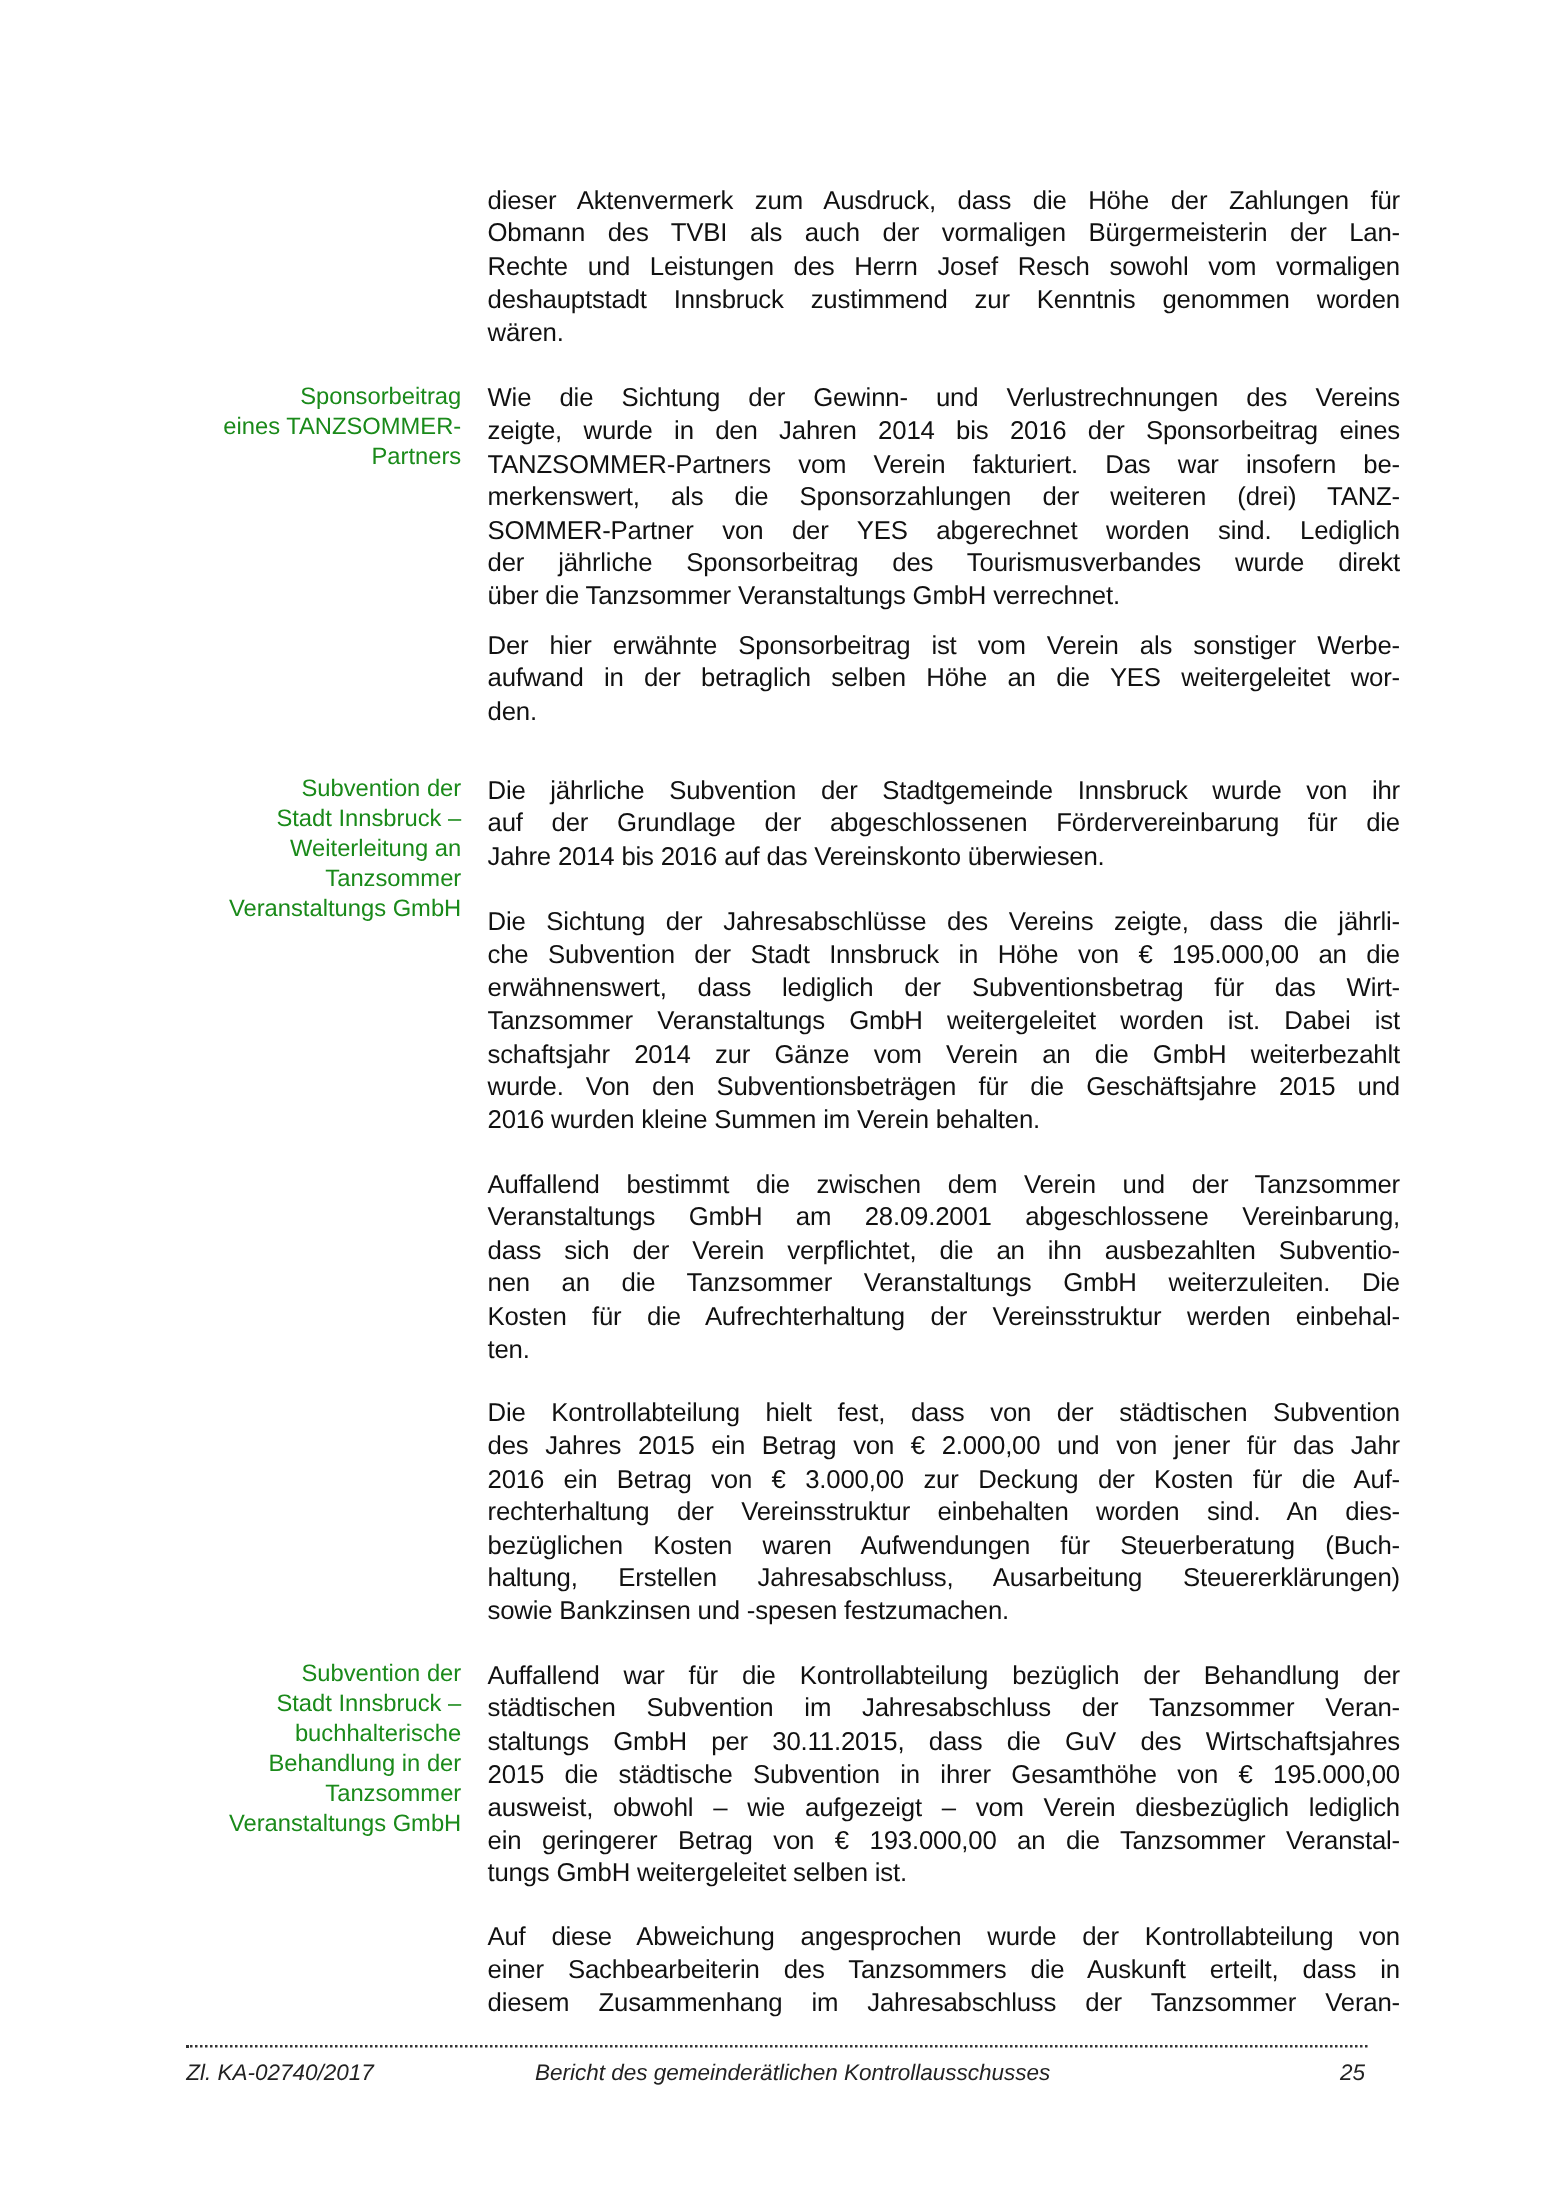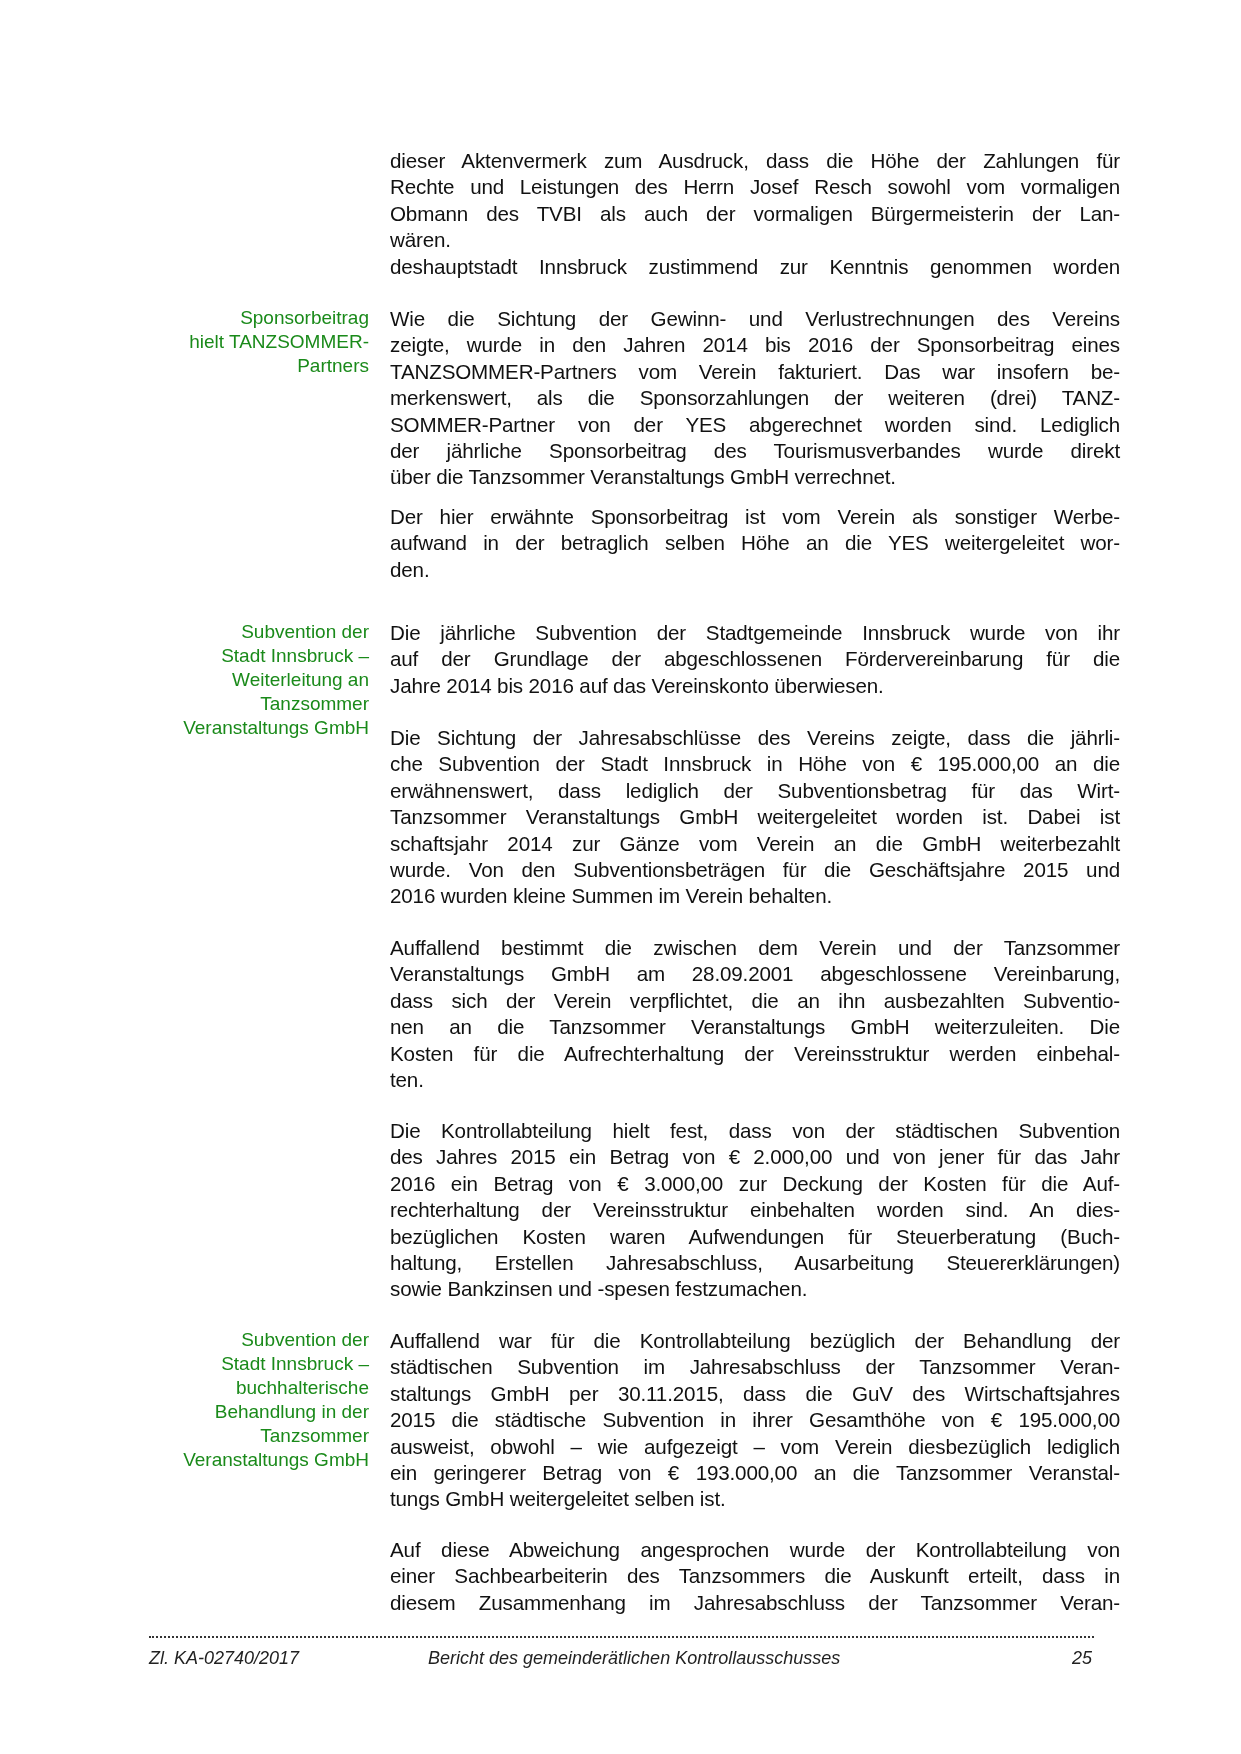--- a/index.html
+++ b/index.html
@@ -17,24 +17,24 @@
                  border-bottom: 2px dotted #333; }
   .footer { position: absolute; top: 1648px; font-size: 18px; color: #222; font-style: italic; }
 </style>
 </head>
 <body>
 
 <div class="page">
 
   <div class="para" style="top:148px">
     <span class="line">dieser Aktenvermerk zum Ausdruck, dass die Höhe der Zahlungen für</span>
+    <span class="line">Obmann des TVBI als auch der vormaligen Bürgermeisterin der Lan-</span>
     <span class="line">Rechte und Leistungen des Herrn Josef Resch sowohl vom vormaligen</span>
-    <span class="line">Obmann des TVBI als auch der vormaligen Bürgermeisterin der Lan-</span>
+    <span class="line">deshauptstadt Innsbruck zustimmend zur Kenntnis genommen worden</span>
     <span class="line last">wären.</span>
-    <span class="line">deshauptstadt Innsbruck zustimmend zur Kenntnis genommen worden</span>
   </div>
 
   <div class="para" style="top:306px">
     <span class="line">Wie die Sichtung der Gewinn- und Verlustrechnungen des Vereins</span>
     <span class="line">zeigte, wurde in den Jahren 2014 bis 2016 der Sponsorbeitrag eines</span>
     <span class="line">TANZSOMMER-Partners vom Verein fakturiert. Das war insofern be-</span>
     <span class="line">merkenswert, als die Sponsorzahlungen der weiteren (drei) TANZ-</span>
     <span class="line">SOMMER-Partner von der YES abgerechnet worden sind. Lediglich</span>
     <span class="line">der jährliche Sponsorbeitrag des Tourismusverbandes wurde direkt</span>
     <span class="line last">über die Tanzsommer Veranstaltungs GmbH verrechnet.</span>
@@ -92,21 +92,21 @@
   </div>
 
   <div class="para" style="top:1537px">
     <span class="line">Auf diese Abweichung angesprochen wurde der Kontrollabteilung von</span>
     <span class="line">einer Sachbearbeiterin des Tanzsommers die Auskunft erteilt, dass in</span>
     <span class="line">diesem Zusammenhang im Jahresabschluss der Tanzsommer Veran-</span>
   </div>
 
   <div class="note" style="top:306px">
     <span>Sponsorbeitrag</span>
-    <span>hielt TANZSOMMER-</span>
+    <span>eines TANZSOMMER-</span>
     <span>Partners</span>
   </div>
 
   <div class="note" style="top:620px">
     <span>Subvention der</span>
     <span>Stadt Innsbruck –</span>
     <span>Weiterleitung an</span>
     <span>Tanzsommer</span>
     <span>Veranstaltungs GmbH</span>
   </div>

